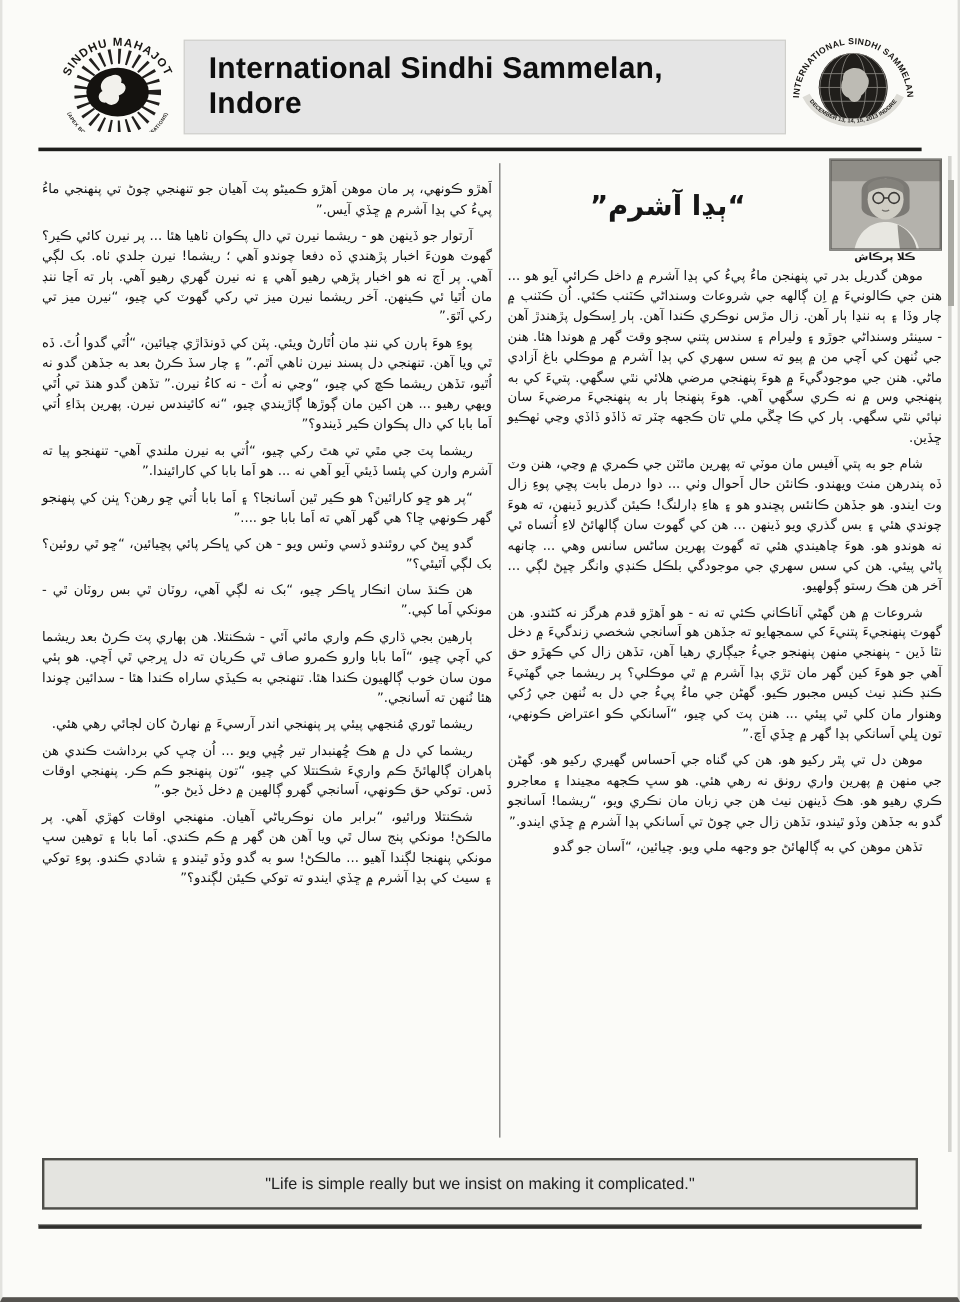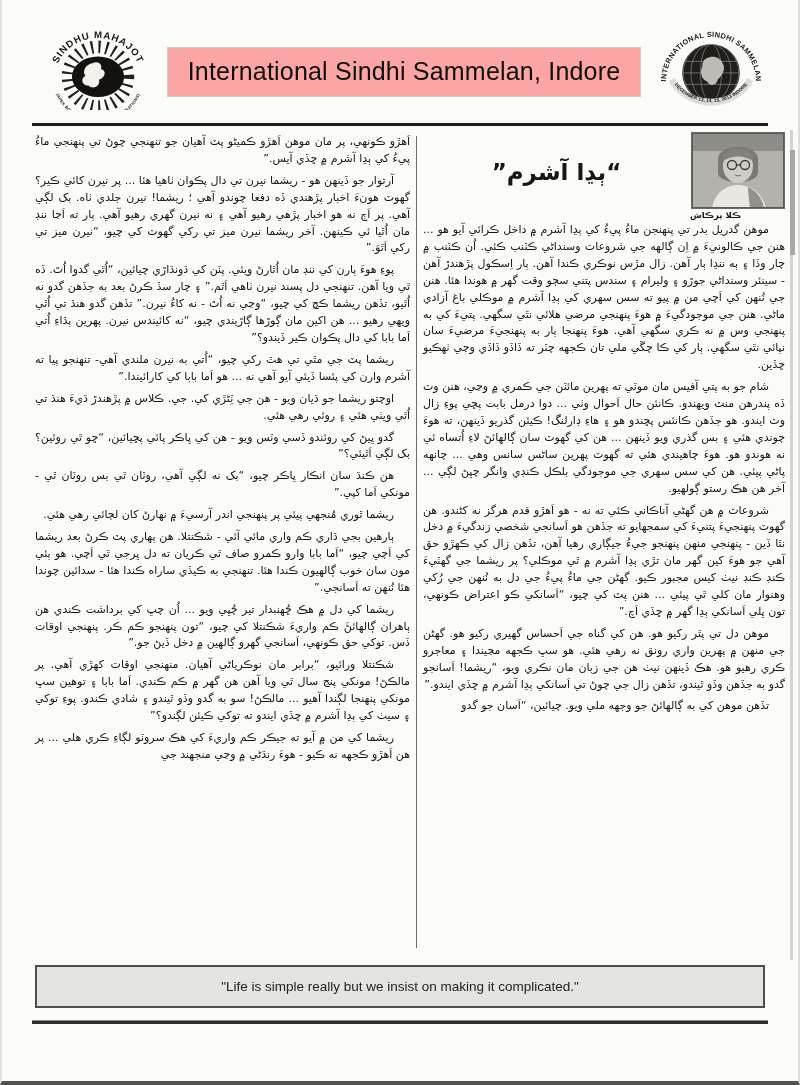--- a/index.html
+++ b/index.html
@@ -8,42 +8,42 @@
     background:#fbfbf8; box-sizing:border-box; overflow:hidden;
     border-left:2px solid #e2e2de; border-right:2px solid #dcdcd8;
     border-bottom:4px solid #55534f;
     font-family:"Liberation Sans", sans-serif; color:#161616;
   }
   
   .header { display:flex; align-items:center; height:94px; padding:25px 30px 0 40px; }
   .logo { flex:0 0 auto; }
   .title-wrap { flex:1; display:flex; justify-content:center; }
   .title-band {
-    background:#fca5a5; padding:9px 20px 10px 20px;
-    font-size:25px; font-weight:normal; letter-spacing:.2px; color:#0e0e0e;
+    background:#e5e5e5; padding:9px 20px 10px 20px;
+    font-size:25px; font-weight:bold; letter-spacing:.2px; color:#0e0e0e;
     box-shadow:0 0 0 1px #cfcfcb;
   }
   .header-rule { height:3px; background:#1d1d1b; margin:4px 30px 0 30px; }
   
   .columns {
     display:flex; flex-direction:row-reverse;
     padding:6px 13px 0 33px; height:822px; overflow:hidden;
   }
   .col-right { width:362px; }
   .col-divider { width:1px; background:#6d6d6a; margin:4px 6px 6px 6px; }
   .col-left { flex:1; padding-top:2px; }
   .sindhi { direction:rtl; font-family:"DejaVu Sans", sans-serif; }
   .story p {
     margin:0 0 5px 0; font-size:11px; line-height:16.9px;
     text-align:justify; text-indent:16px; color:#141414;
   }
-  .col-left .story p:first-child { text-indent:0; }
+  .col-left .story p:first-child { text-indent:0;margin-top:16px; }
   
   .article-head { display:flex; direction:rtl; align-items:flex-start; min-height:88px; margin-bottom:2px; }
-  .photo-block { flex:0 0 95px; text-align:left; }
+  .photo-block { flex:0 0 95px; text-align:center; }
   .photo-frame { width:92px; height:75px; border:1px solid #6a6a66; display:block; margin:0 auto; }
   .photo-caption { font-size:8.5px; font-weight:bold; margin-top:1px; direction:rtl; }
   .head-title-wrap { flex:1; display:flex; align-items:center; justify-content:center; height:80px; }
   .article-title { margin:0; font-size:23px; font-weight:bold; direction:rtl; }
   
   .quote-box {
     margin:11px 33px 0 33px; height:43px; box-sizing:border-box;
     border:2px solid #4e4e4a; background:#e4e4e0;
     display:flex; align-items:center; justify-content:center;
     font-size:13.5px; color:#222;
@@ -151,28 +151,27 @@
     </div>
 
     <div class="col-divider"></div>
 
     <div class="col-left">
       <div class="story sindhi">
           <p>اَهڙو ڪونهي، پر مان موهن اَهڙو ڪميڻو پٽ آهيان جو تنهنجي چوڻ تي پنهنجي ماءُ پيءُ کي ٻڍا آشرم ۾ ڇڏي آيس.”</p>
           <p>آرتوار جو ڏينهن هو - ريشما نيرن تي دال پڪوان ٺاهيا هئا ... پر نيرن کائي ڪير؟ گهوٽ هونءَ اخبار پڙهندي ڏه دفعا چوندو آهي ؛ ريشما! نيرن جلدي ٺاه. بک لڳي آهي. پر اَڄ نه هو اخبار پڙهي رهيو آهي ۽ نه نيرن گهري رهيو آهي. ٻار ته اَڃا ننڊ مان اُٿيا ئي ڪينهن. آخر ريشما نيرن ميز تي رکي گهوٽ کي چيو، “نيرن ميز تي رکي اَٿوَ.”</p>
           <p>پوءِ هوءَ ٻارن کي ننڊ مان اُٿارڻ ويئي. پٽن کي ڌونڌاڙي چيائين، “اُٿي گدوا اُٿ. ڏه ٿي ويا آهن. تنهنجي دل پسند نيرن ٺاهي اَٿم.” ۽ چار سڏ ڪرڻ بعد به جڏهن گدو نه اُٿيو، تڏهن ريشما ڪڇ کي چيو، “وڃي نه اُٿ - نه کاءُ نيرن.” تڏهن گدو هنڌ تي اُٿي ويهي رهيو ... هن اکين مان ڳوڙها ڳاڙيندي چيو، “نه کائيندس نيرن. پهرين ٻڌاءِ اُتي اَما بابا کي دال پڪوان ڪير ڏيندو؟”</p>
           <p>ريشما پٽ جي مٿي تي هٿ رکي چيو، “اُتي به نيرن ملندي آهي- تنهنجو پيا ته آشرم وارن کي پئسا ڏيئي آيو آهي نه ... هو اَما بابا کي کارائيندا.”</p>
-          <p>اوچتو ريشما جو ڌيان ويو - هن جي ٽِڻڙي کي. جي. ڪلاس ۾ پڙهندڙ ڌيءَ هنڌ تي اُٿي ويٺي هئي ۽ روئي رهي هئي.</p>
+          <p>“پر هو ڇو کارائين؟ هو ڪير ٿين اَسانجا؟ ۽ اَما بابا اُتي ڇو رهن؟ ڀنن کي پنهنجو گهر ڪونهي ڇا؟ هي گهر آهي ته اَما بابا جو ....”</p>
           <p>گدو ڀيڻ کي روئندو ڏسي وٽس ويو - هن کي ڀاڪر پائي پڇيائين، “ڇو ٿي روئين؟ بک لڳي اَٿيئي؟”</p>
           <p>هن ڪنڌ سان انڪار ڀاڪر چيو، “بک نه لڳي آهي، روٽان ٿي بس روٽان ٿي - مونکي اَما کپي.”</p>
+          <p>ٻارهين بجي ڌاري ڪم واري مائي آئي - شڪنتلا. هن ٻهاري پٽ ڪرڻ بعد ريشما کي اَچي چيو، “اَما بابا وارو ڪمرو صاف ٿي ڪريان ته دل ڀرجي ٿي اَچي. هو ٻئي مون سان خوب ڳالهيون ڪندا هئا. تنهنجي به ڪيڏي ساراه ڪندا هئا - سدائين چوندا هئا نُنهن ته اَسانجي.”</p>
           <p>ريشما ٿوري مُنجهي پيئي پر پنهنجي اندر آرسيءَ ۾ نهارڻ کان لڄائي رهي هئي.</p>
-          <p>ٻارهين بجي ڌاري ڪم واري مائي آئي - شڪنتلا. هن ٻهاري پٽ ڪرڻ بعد ريشما کي اَچي چيو، “اَما بابا وارو ڪمرو صاف ٿي ڪريان ته دل ڀرجي ٿي اَچي. هو ٻئي مون سان خوب ڳالهيون ڪندا هئا. تنهنجي به ڪيڏي ساراه ڪندا هئا - سدائين چوندا هئا نُنهن ته اَسانجي.”</p>
           <p>ريشما کي دل ۾ هڪ ڇُهنبدار تير چُڀي ويو ... اُن چڀ کي برداشت ڪندي هن ٻاهران ڳالهائڻَ ڪم واريءَ شڪنتلا کي چيو، “تون پنهنجو ڪم ڪر. پنهنجي اوقات ڏس. توکي حق ڪونهي، اَسانجي گهرو ڳالهين ۾ دخل ڏيڻ جو.”</p>
           <p>شڪنتلا ورائيو، “برابر مان نوڪرياڻي آهيان. منهنجي اوقات کهڙي آهي. پر مالڪڻ! مونکي پنج سال ٿي ويا آهن هن گهر ۾ ڪم ڪندي. اَما بابا ۽ توهين سڀ مونکي پنهنجا لڳندا آهيو ... مالڪڻ! سو به گدو وڏو ٿيندو ۽ شادي ڪندو. پوءِ توکي ۽ سيٺ کي ٻڍا آشرم ۾ ڇڏي ايندو ته توکي ڪيئن لڳندو؟”</p>
-          <p>ريشما کي من ۾ آيو ته جيڪر ڪم واريءَ کي هڪ سروٽو لڳاءِ ڪري هلي ... پر هن اَهڙو ڪجهه نه ڪيو - هوءَ رنڌڻي ۾ وڃي منجهند جي</p>
         </div>
     </div>
   </div>
 
   <div class="quote-box">
     <span>"Life is simple really but we insist on making it complicated."</span>
   </div>
   <div class="bottom-rule"></div>
 
   <div class="scan-edge"></div>

